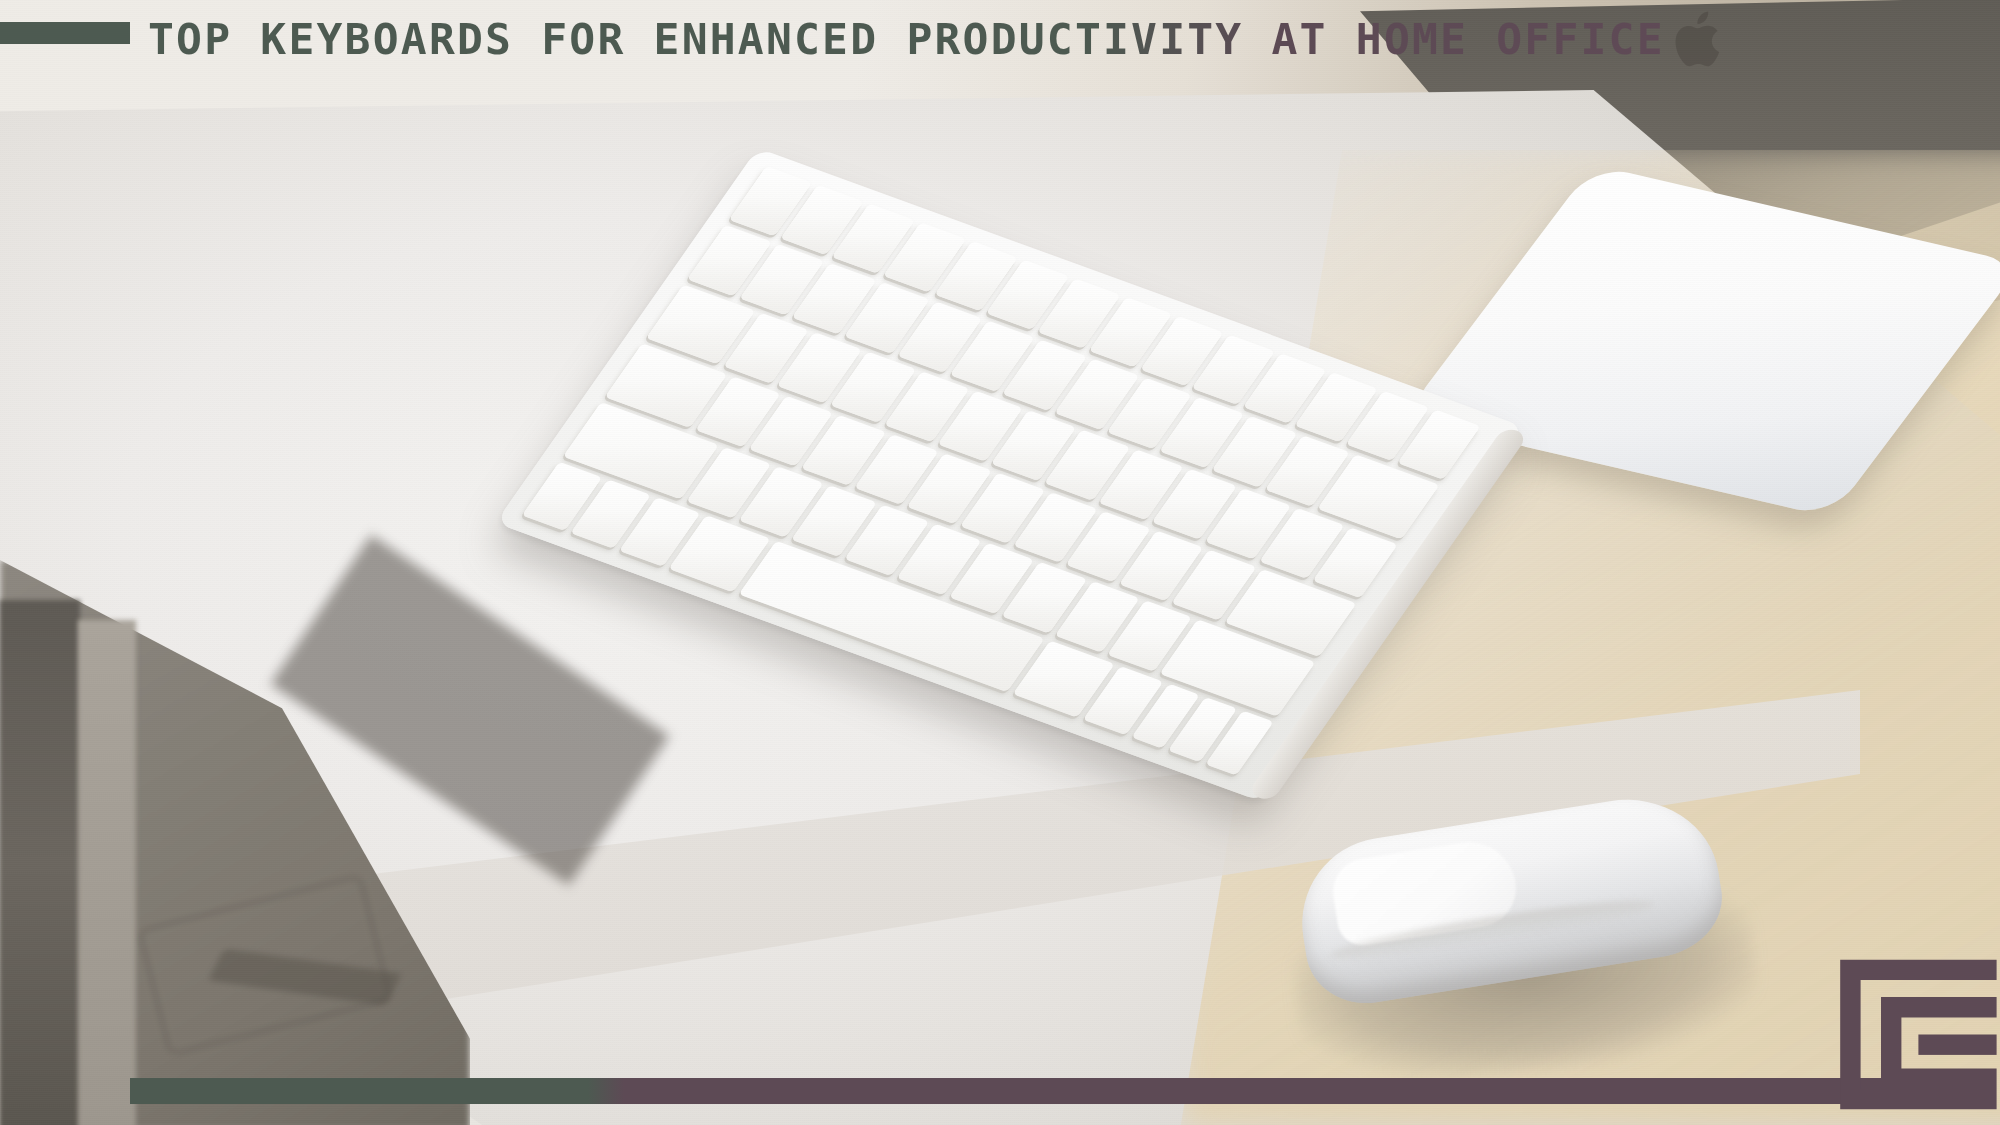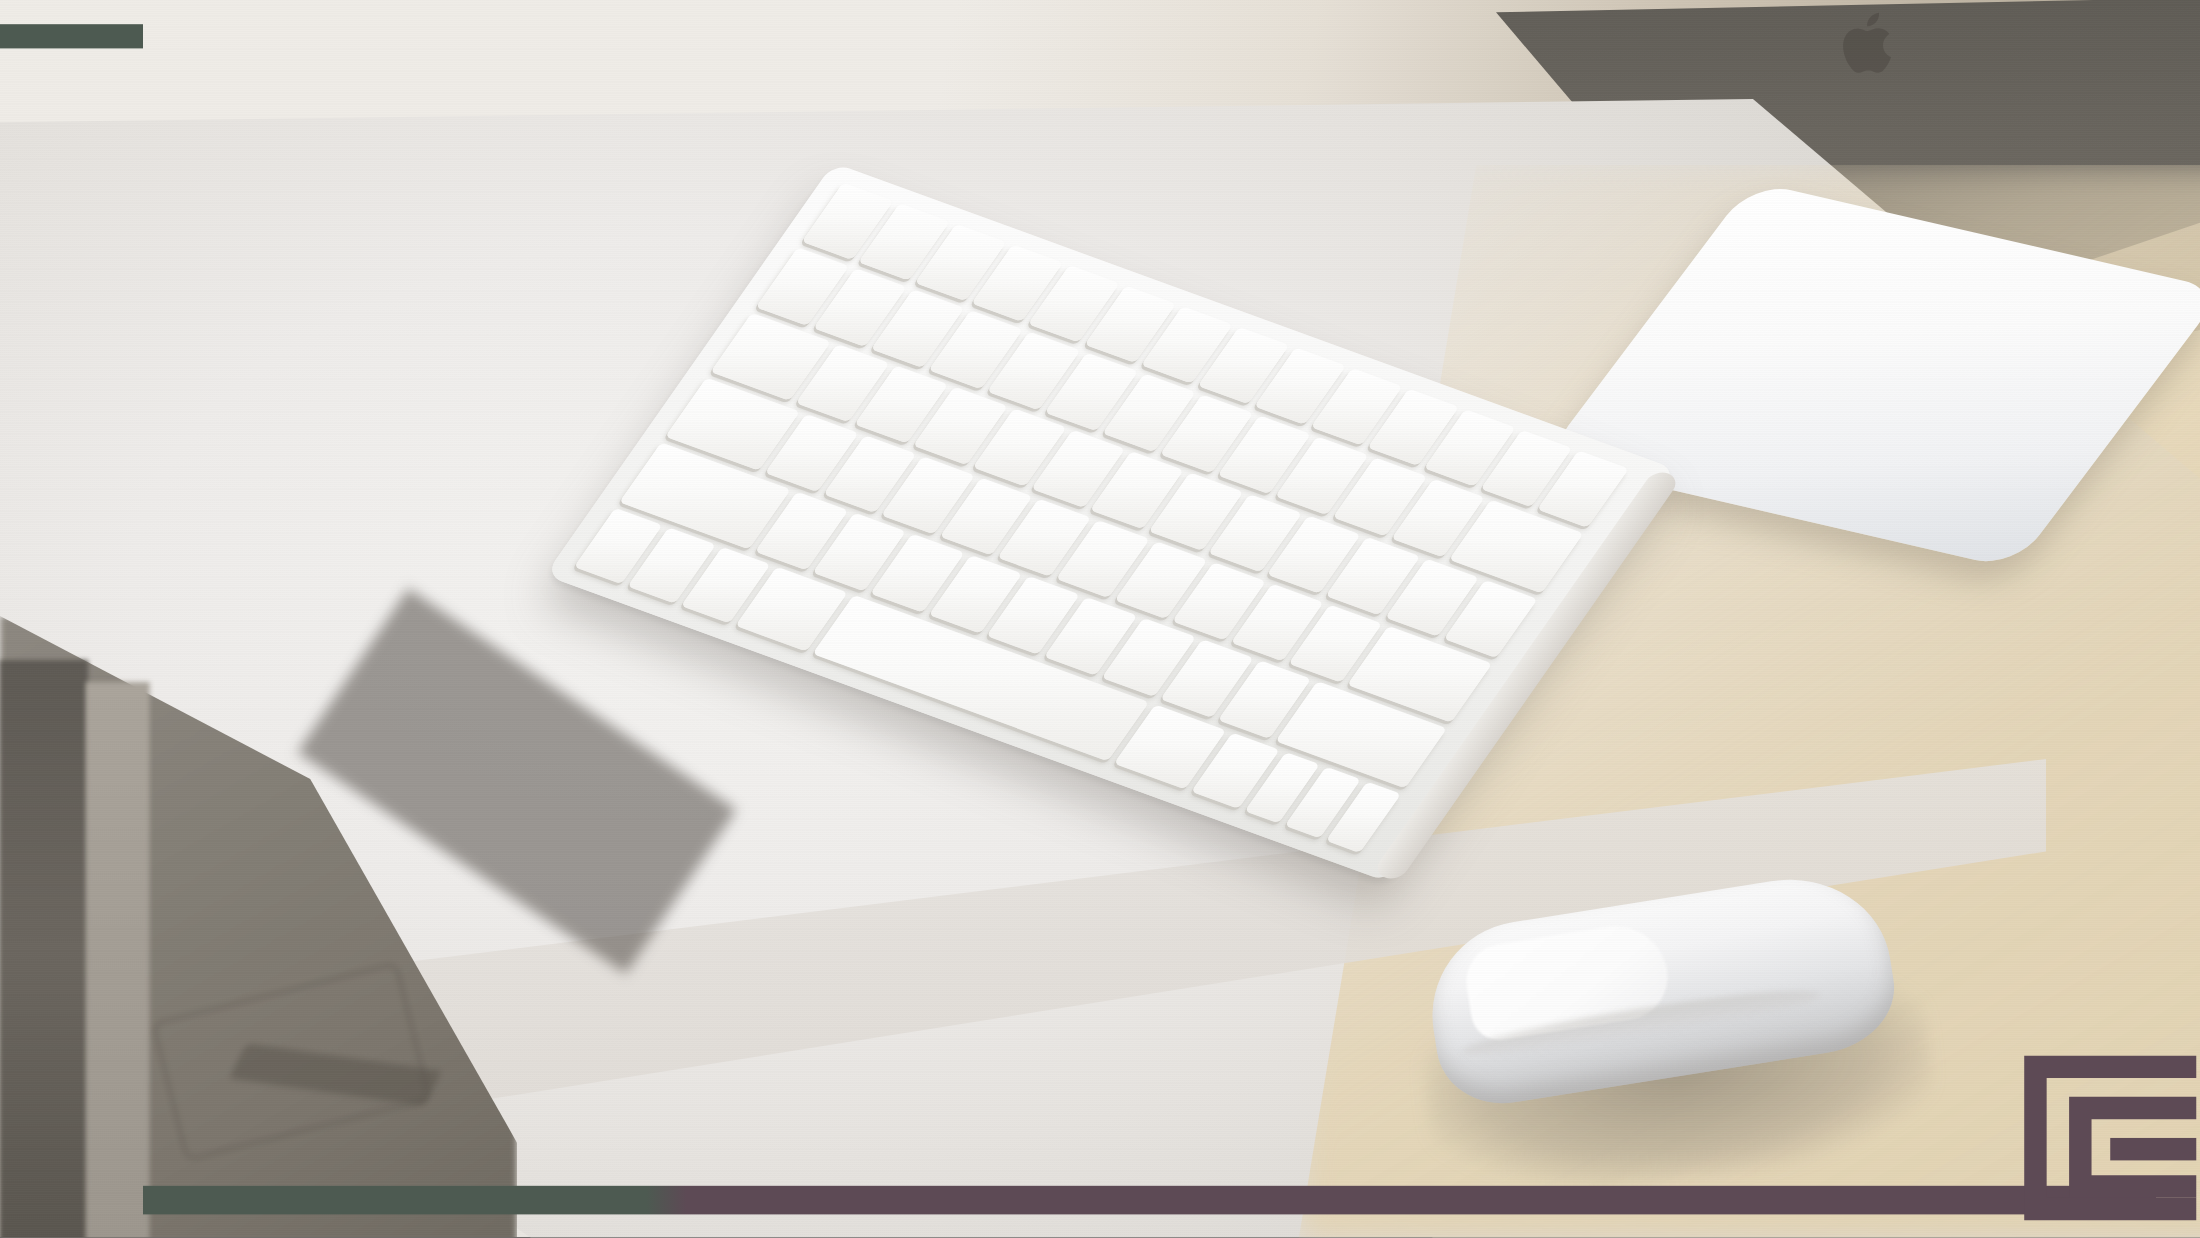--- a/index.html
+++ b/index.html
@@ -351,20 +351,21 @@
     <div class="grain"></div>
   </div>
 
   <div class="topbar-dash"></div>
 
   <svg class="apple-ghost" viewBox="0 0 28 34">
     <path d="M19.1 18.2c0-3.6 2.9-5.3 3-5.4-1.6-2.4-4.2-2.7-5.1-2.7-2.2-.2-4.2 1.3-5.3 1.3-1.1 0-2.8-1.3-4.6-1.2-2.4 0-4.5 1.4-5.7 3.5-2.4 4.2-.6 10.5 1.8 13.9 1.2 1.7 2.6 3.6 4.4 3.5 1.8-.1 2.4-1.1 4.6-1.1s2.7 1.1 4.6 1.1c1.9 0 3.1-1.7 4.2-3.4 1.3-2 1.9-3.9 1.9-4-.1 0-3.7-1.4-3.8-5.5z" fill="#3a3530"></path>
     <path d="M15.8 7.3c1-1.2 1.6-2.8 1.4-4.5-1.4.1-3.1 1-4.1 2.1-.9 1-1.7 2.7-1.5 4.3 1.6.1 3.2-.8 4.2-1.9z" fill="#3a3530"></path>
   </svg>
 
+  <div class="title">TOP KEYBOARDS FOR ENHANCED PRODUCTIVITY AT HOME OFFICE</div>
 
   <div class="bottom-rule"></div>
 
   <svg class="logo" viewBox="0 0 100 96">
     <g fill="currentColor">
 
       <path d="M6 4 h92 v12 H18 v64 H98 v12 H6 Z"></path>
 
       <path d="M30 26 h68 v12 H42 v30 H98 v12 H30 Z"></path>
 

